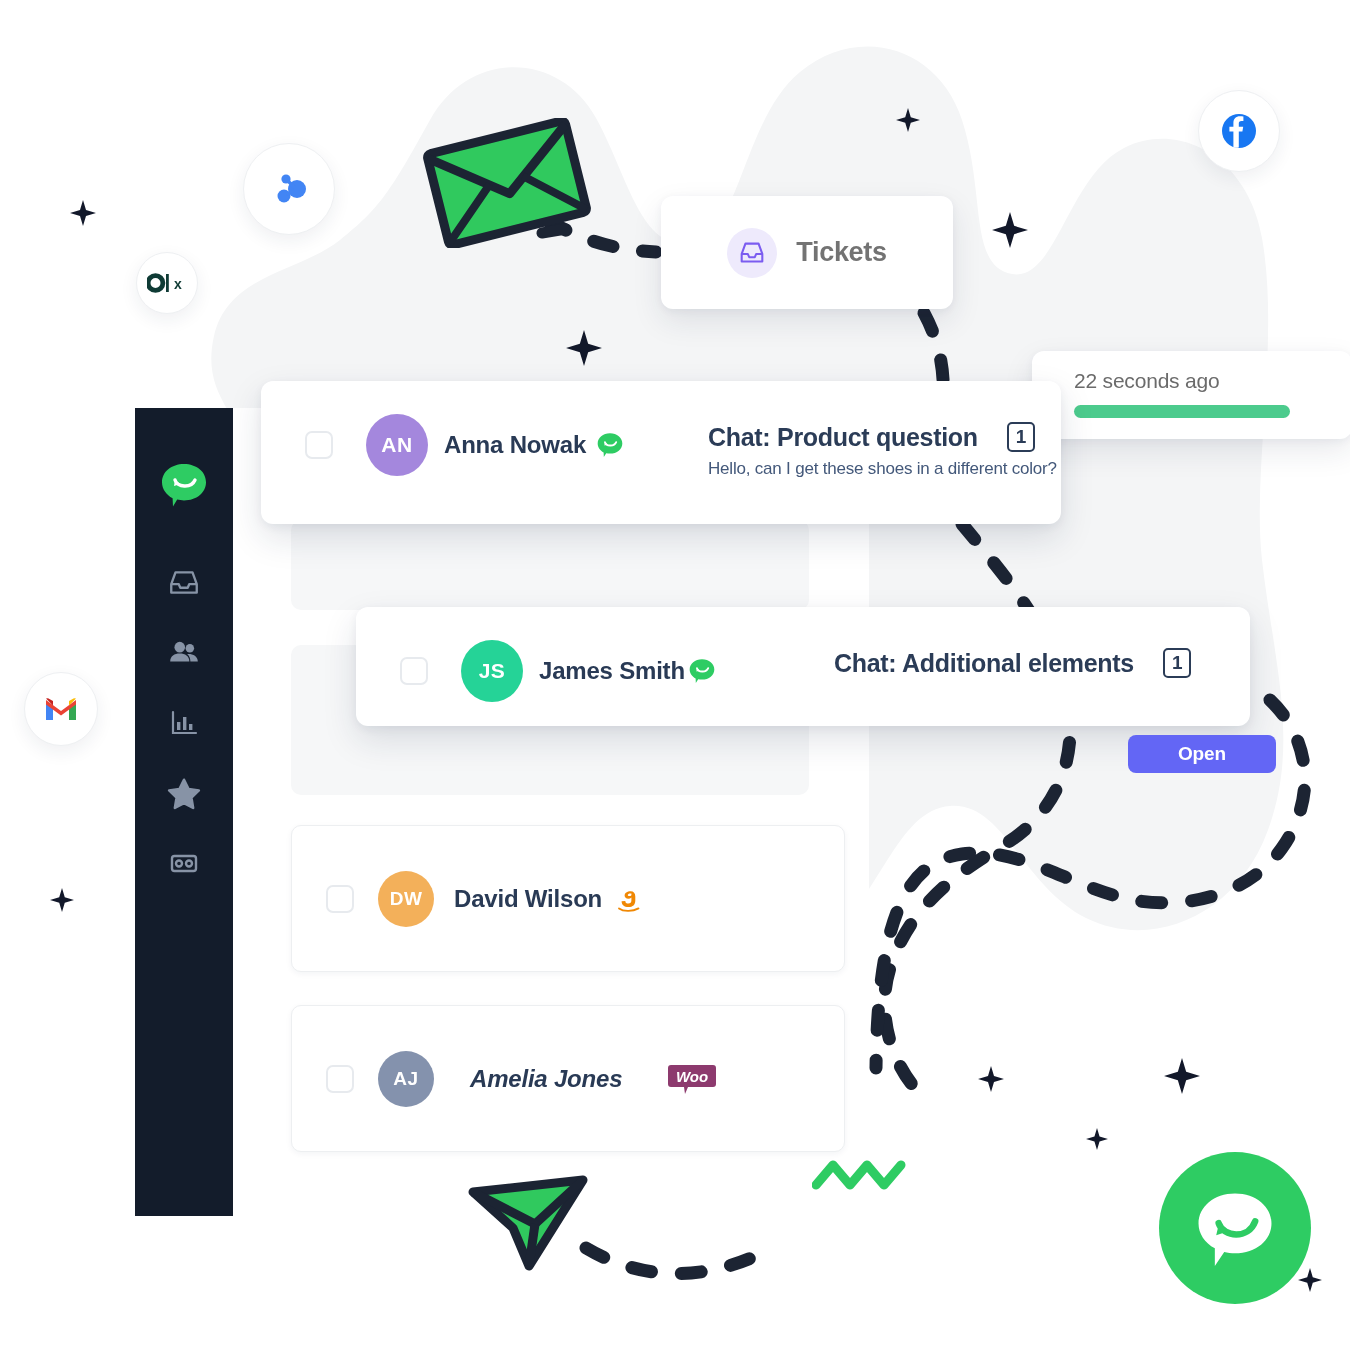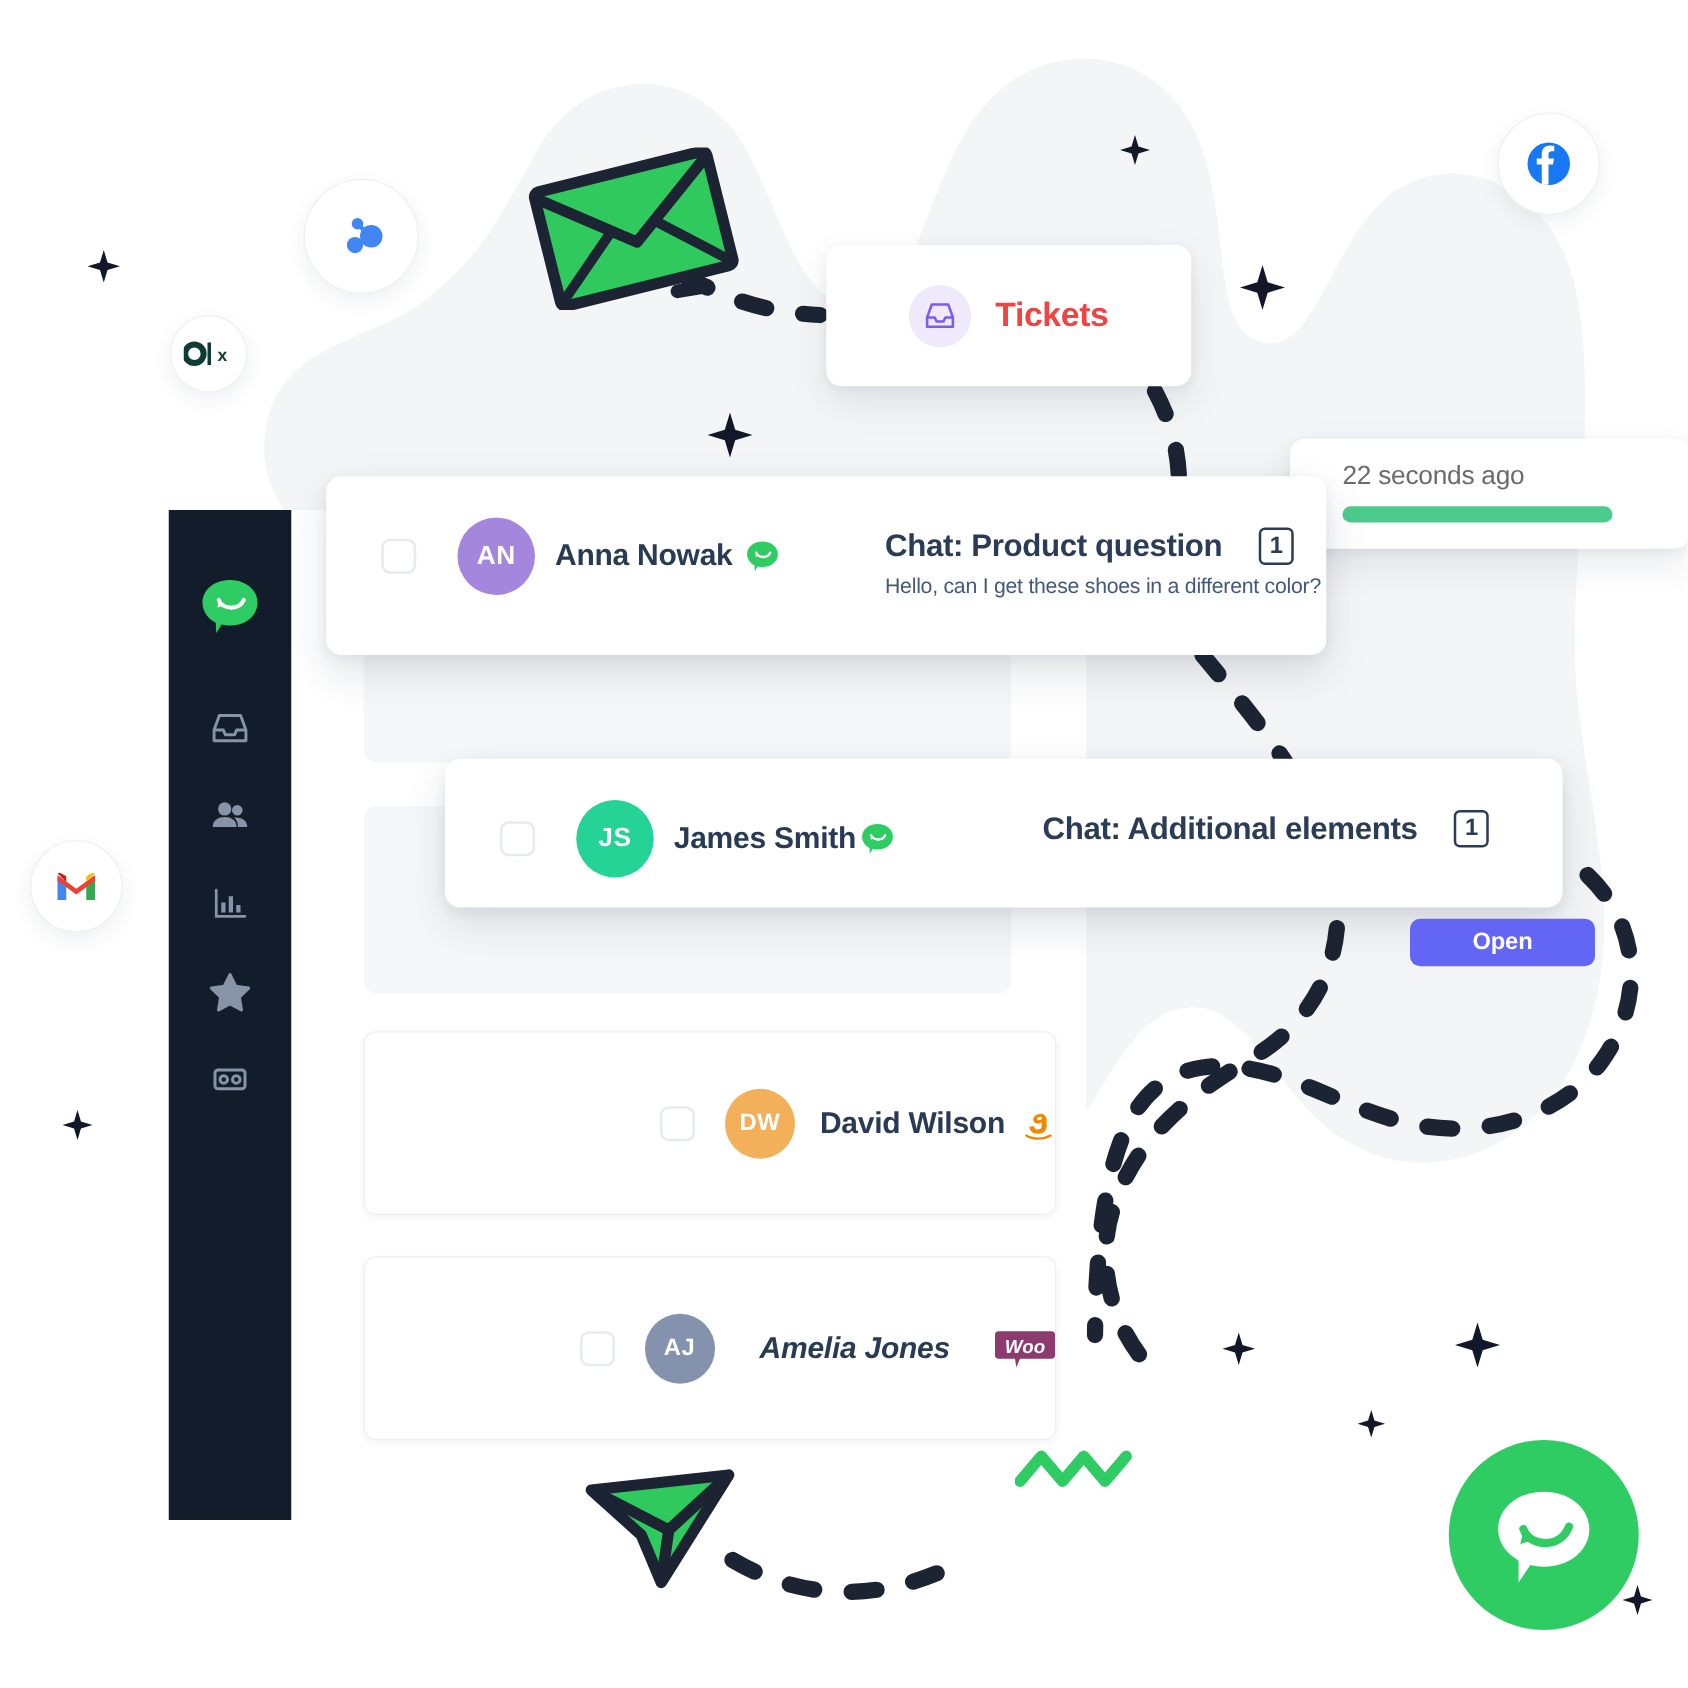--- a/index.html
+++ b/index.html
@@ -40,21 +40,21 @@
   
   .ghost{
     position:absolute;background:#f6f7f8;border-radius:10px;z-index:11;
   }
 
   
   .listcard{
     position:absolute;background:#ffffff;border:1px solid #edeff1;
     border-radius:10px;z-index:12;
     box-shadow:0 2px 6px rgba(24,39,75,.05);
-    display:flex;align-items:center;justify-content:flex-end;
+    display:flex;align-items:center;
   }
 
   
   .cbox{
     width:28px;height:28px;border:2px solid #e7eaee;border-radius:7px;
     background:#fff;box-sizing:border-box;flex:0 0 auto;
   }
 
   
   .avatar{
@@ -96,21 +96,21 @@
   .tickets{
     position:absolute;left:661px;top:196px;width:292px;height:113px;
     background:#fff;border-radius:12px;z-index:28;
     box-shadow:0 12px 30px rgba(25,40,70,.10), 0 2px 8px rgba(25,40,70,.05);
     display:flex;align-items:center;justify-content:center;gap:19px;
   }
   .tickets-ico{
     width:50px;height:50px;border-radius:50%;background:#eeeafc;
     display:flex;align-items:center;justify-content:center;
   }
-  .tickets-lbl{font-size:27px;font-weight:700;color:#ef4444;letter-spacing:-.3px;}
+  .tickets-lbl{font-size:27px;font-weight:700;color:#737373;letter-spacing:-.3px;}
 
   
   .seconds{
     position:absolute;left:1032px;top:351px;width:320px;height:88px;
     background:#fff;border-radius:12px;z-index:28;
     box-shadow:0 12px 30px rgba(25,40,70,.10), 0 2px 8px rgba(25,40,70,.05);
     padding:18px 40px 0 42px;box-sizing:border-box;
   }
   .seconds-lbl{font-size:21px;color:#6b6b6b;letter-spacing:-.2px;}
   .seconds-bar{
@@ -299,21 +299,21 @@
       </svg>
     </span>
   </div>
 
   <div class="listcard" id="list-1" style="left:291px;top:1005px;width:518px;height:145px;padding:0 0 0 34px;">
     <div class="cbox"></div>
     <div class="avatar" id="av-1" style="margin-left: 24px; background: rgb(132, 146, 173);">
       <span>AJ</span>
     </div>
     <span class="uname" style="margin-left:36px;font-style:italic;">Amelia Jones</span>
-    <span style="margin-left:4px;display:flex;align-items:center;padding-left:32px;">
+    <span style="margin-left:14px;display:flex;align-items:center;padding-left:32px;">
       <svg width="48" height="32" viewBox="0 0 48 32">
         <path d="M3,2 L45,2 A3,3 0 0,1 48,5 L48,21 A3,3 0 0,1 45,24 L20,24 L17,31 L16,24 L3,24
                  A3,3 0 0,1 0,21 L0,5 A3,3 0 0,1 3,2 Z" fill="#8d3a6e"></path>
         <text x="24" y="19" text-anchor="middle" fill="#ffffff" font-family="'Liberation Sans',sans-serif" font-size="15" font-weight="700" font-style="italic">Woo</text>
       </svg>
     </span>
   </div>
 
   <div class="tickets">
     <div class="tickets-ico">

